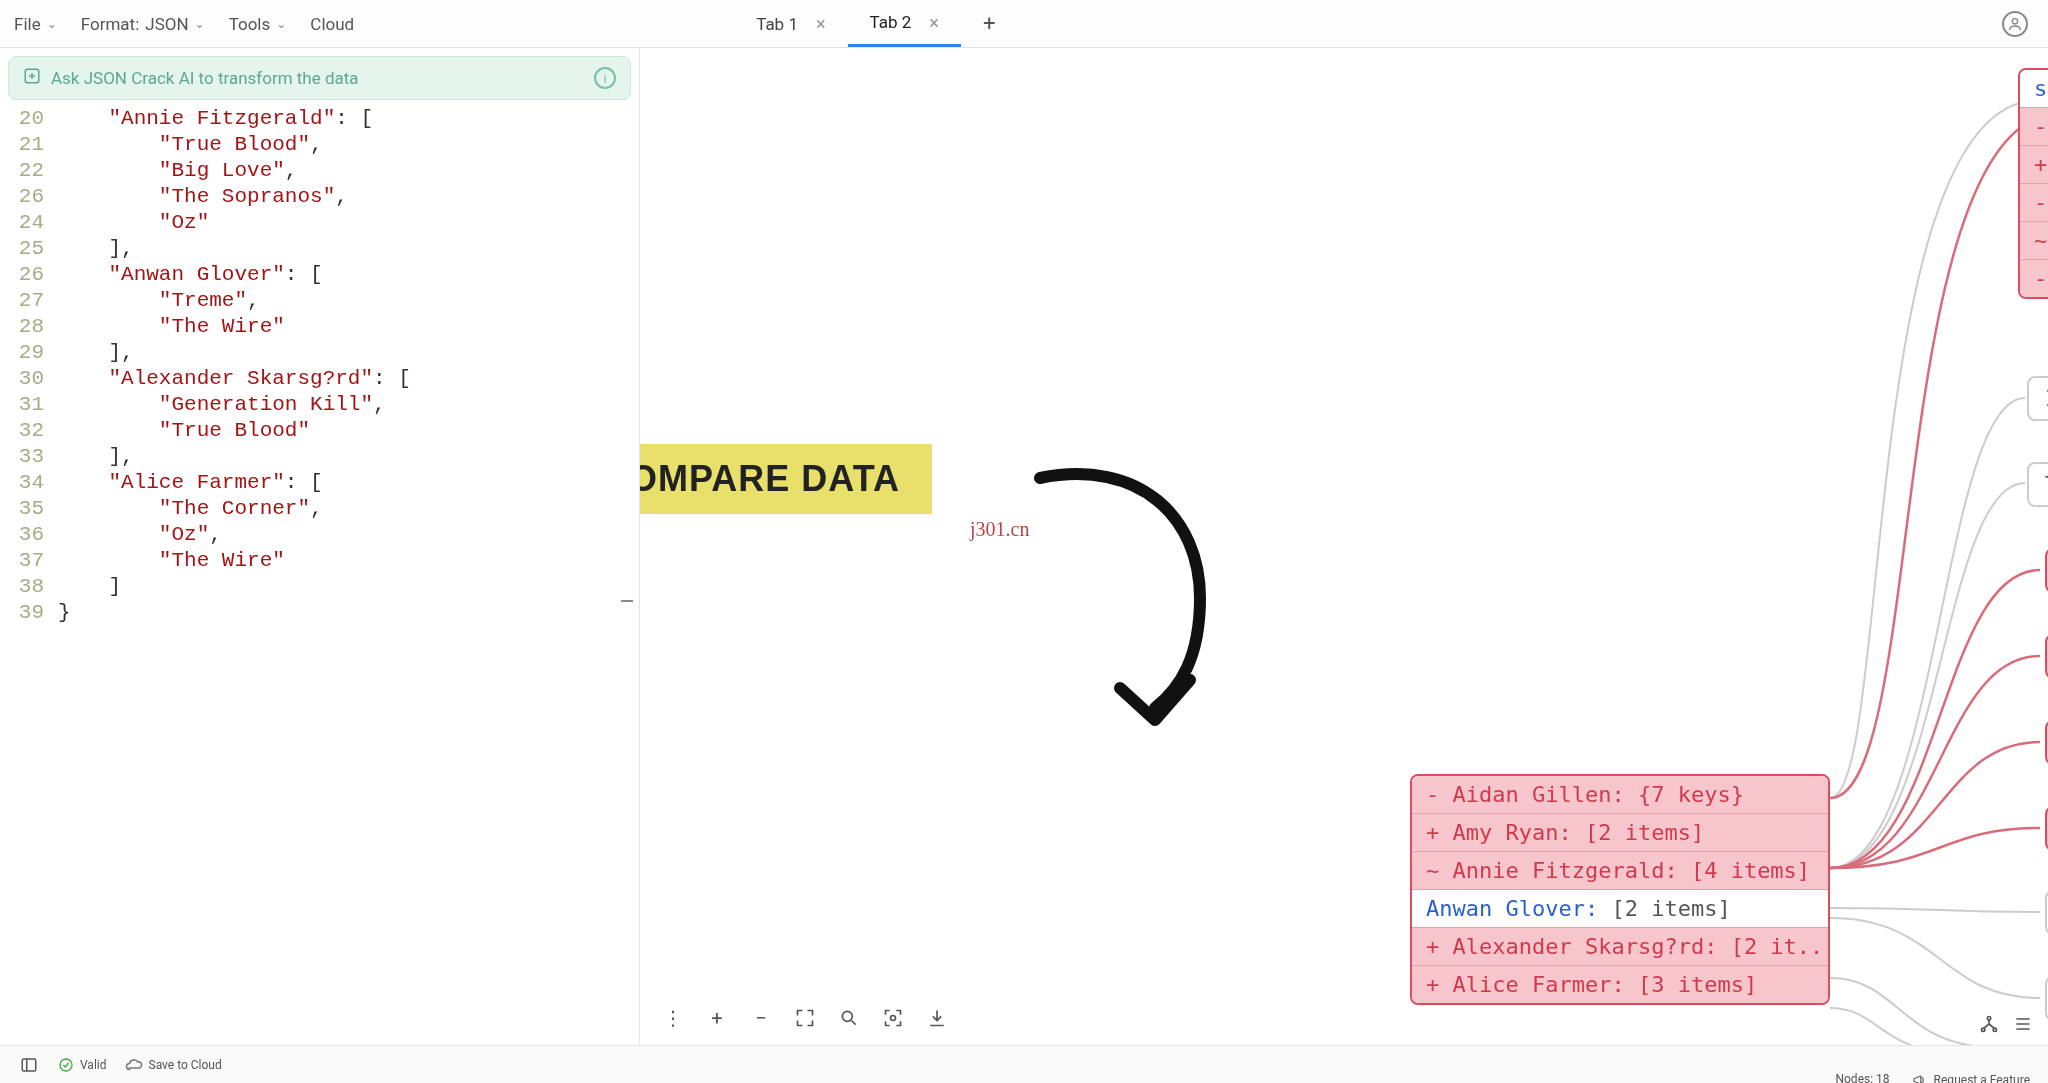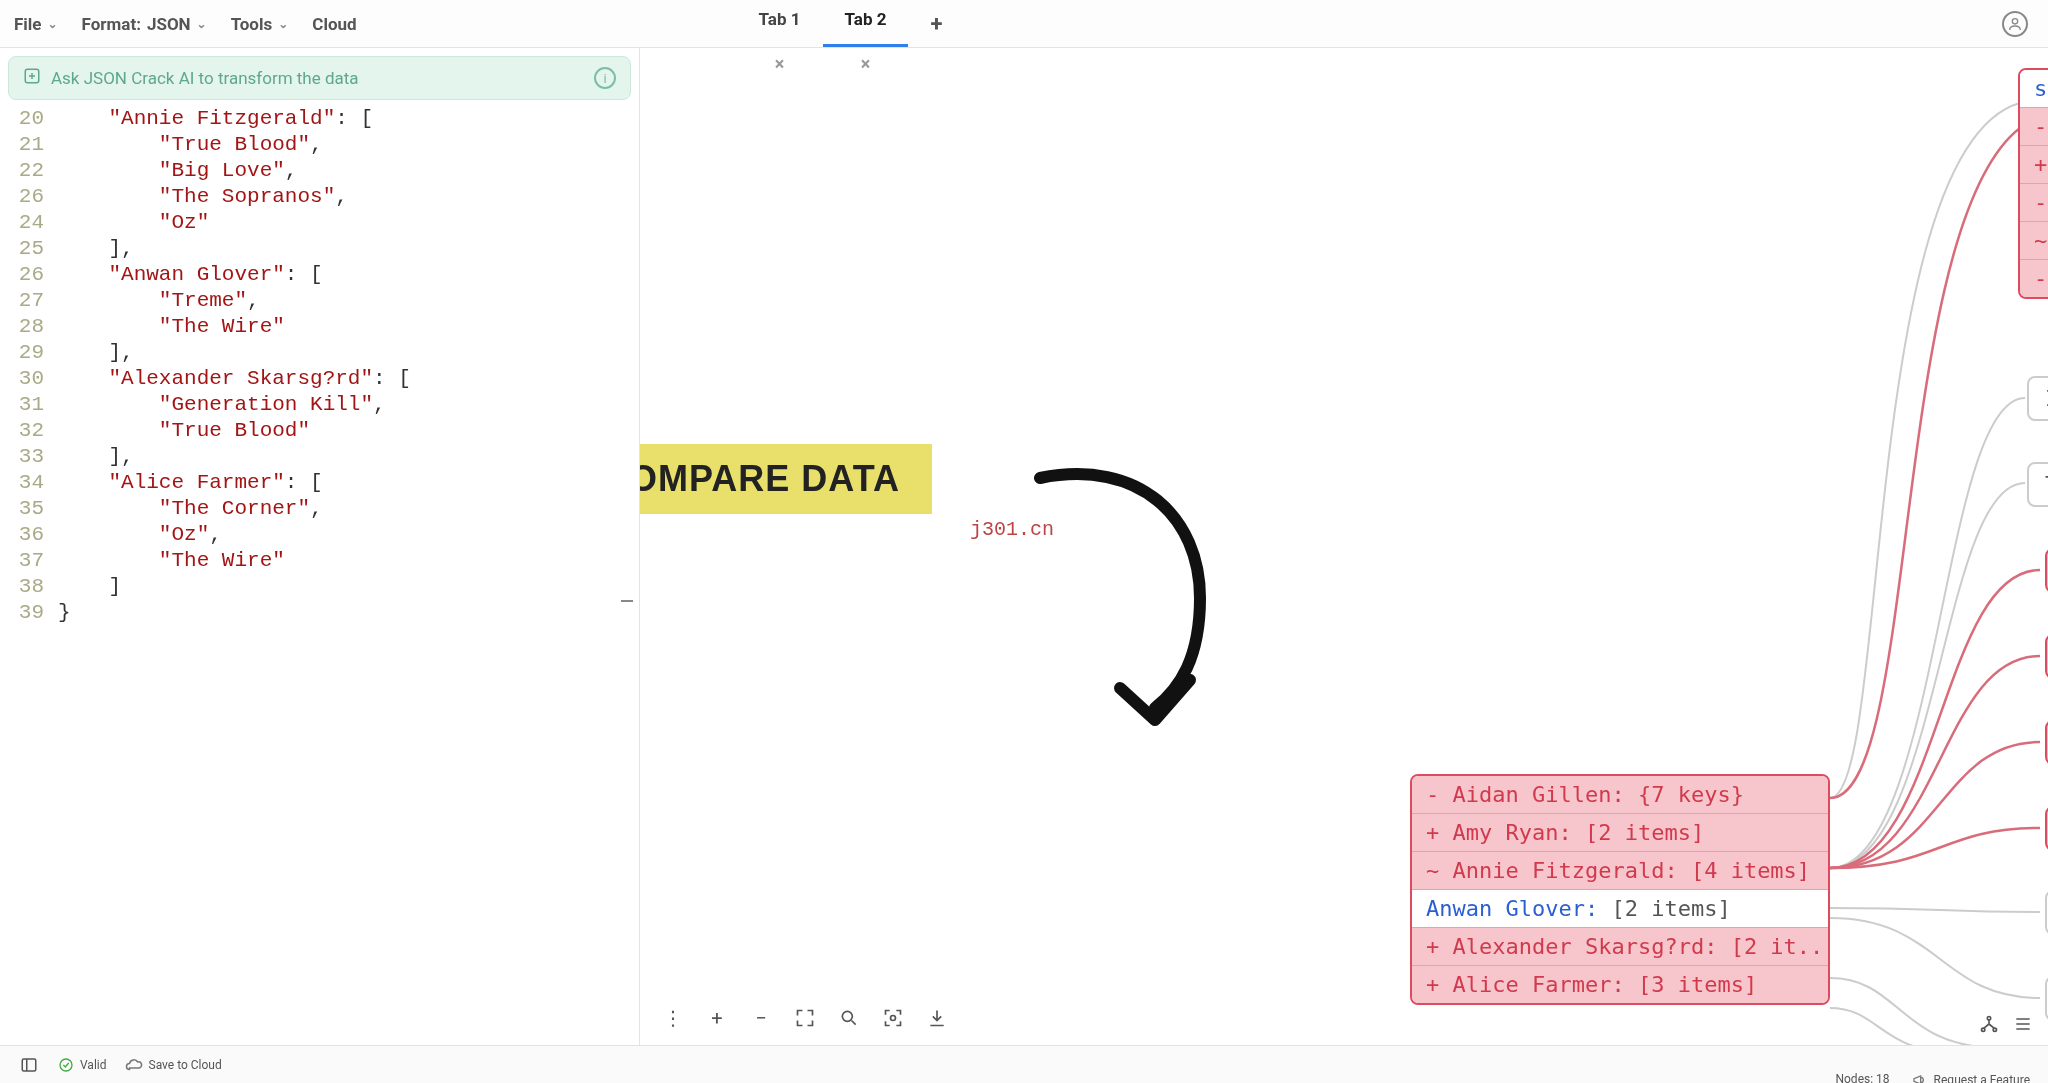--- a/index.html
+++ b/index.html
@@ -18,28 +18,27 @@
 
 .topbar {
   position: absolute;
   top: 0; left: 0; right: 0;
   height: 48px;
   display: flex;
   align-items: center;
   border-bottom: 1px solid #e3e3e3;
   background: #fdfdfd;
   z-index: 5;
-  font-weight: bold;
 }
 .menu-left { display: flex; align-items: center; gap: 24px; padding-left: 14px; }
 .menu-item { display: flex; align-items: center; gap: 6px; color: #555; font-size: 17px; cursor: pointer; }
 .chev { font-size: 12px; color: #888; }
 
 .tabs { display: flex; align-items: stretch; margin-left: 380px; height: 100%; }
-.tab { display: flex; align-items: center; gap: 24px; padding: 9px 22px; font-size: 17px; color: #444; cursor: pointer; position: relative; flex-direction: column; }
+.tab { display: flex; align-items: center; gap: 18px; padding: 16px 22px; font-size: 17px; color: #444; cursor: pointer; position: relative; }
 .tab.active { border-bottom: 3px solid #2f80ed; color: #222; }
 .tab .close { color: #999; font-size: 18px; }
 .addtab { display: flex; align-items: center; padding: 0 22px; font-size: 22px; color: #555; cursor: pointer; }
 
 .top-right { margin-left: auto; margin-right: 20px; display: flex; align-items: center; gap: 14px; }
 .avatar-circle { width: 26px; height: 26px; border-radius: 50%; border: 2px solid #888; display:flex;align-items:center;justify-content:center;font-size:14px;color:#888;}
 
 
 .left-pane { position: absolute; top: 48px; bottom: 38px; left: 0; width: 640px; border-right: 1px solid #e3e3e3; display: flex; flex-direction: column; }
 .right-pane { position: absolute; top: 48px; bottom: 38px; left: 640px; right: 0; background: #fff; overflow: hidden; }
@@ -104,21 +103,21 @@
   left: 568px; top: 412px;
   background: #e8e06a;
   padding: 14px 32px;
   font-weight: 800;
   font-size: 36px;
   letter-spacing: 1px;
   text-transform: uppercase;
   color: #222;
   font-family: Arial Black, Arial, sans-serif;
 }
-.watermark { position:absolute; left: 972px; top: 502px; color:#b44; font-size:20px; font-family: Liberation Mono, monospace; }
+.watermark { position:absolute; left: 972px; top: 502px; color:#b44; font-size:20px; font-family: Liberation Serif, serif; }
 
 
 .arrow { position:absolute; left: 1016px; top: 430px; width: 220px; height: 280px; }
 
 
 .edges { position:absolute; inset:0; width:100%; height:100%; pointer-events:none; }
 
 
 .canvas-tools { position: absolute; left: 12px; bottom: 10px; display: flex; gap: 22px; align-items: center; background: rgba(255,255,255,0.9); padding: 6px 10px; border-radius: 6px; }
 .ticon { width: 22px; height: 22px; display:flex;align-items:center;justify-content:center;color:#555;font-size:20px;cursor:pointer;}

